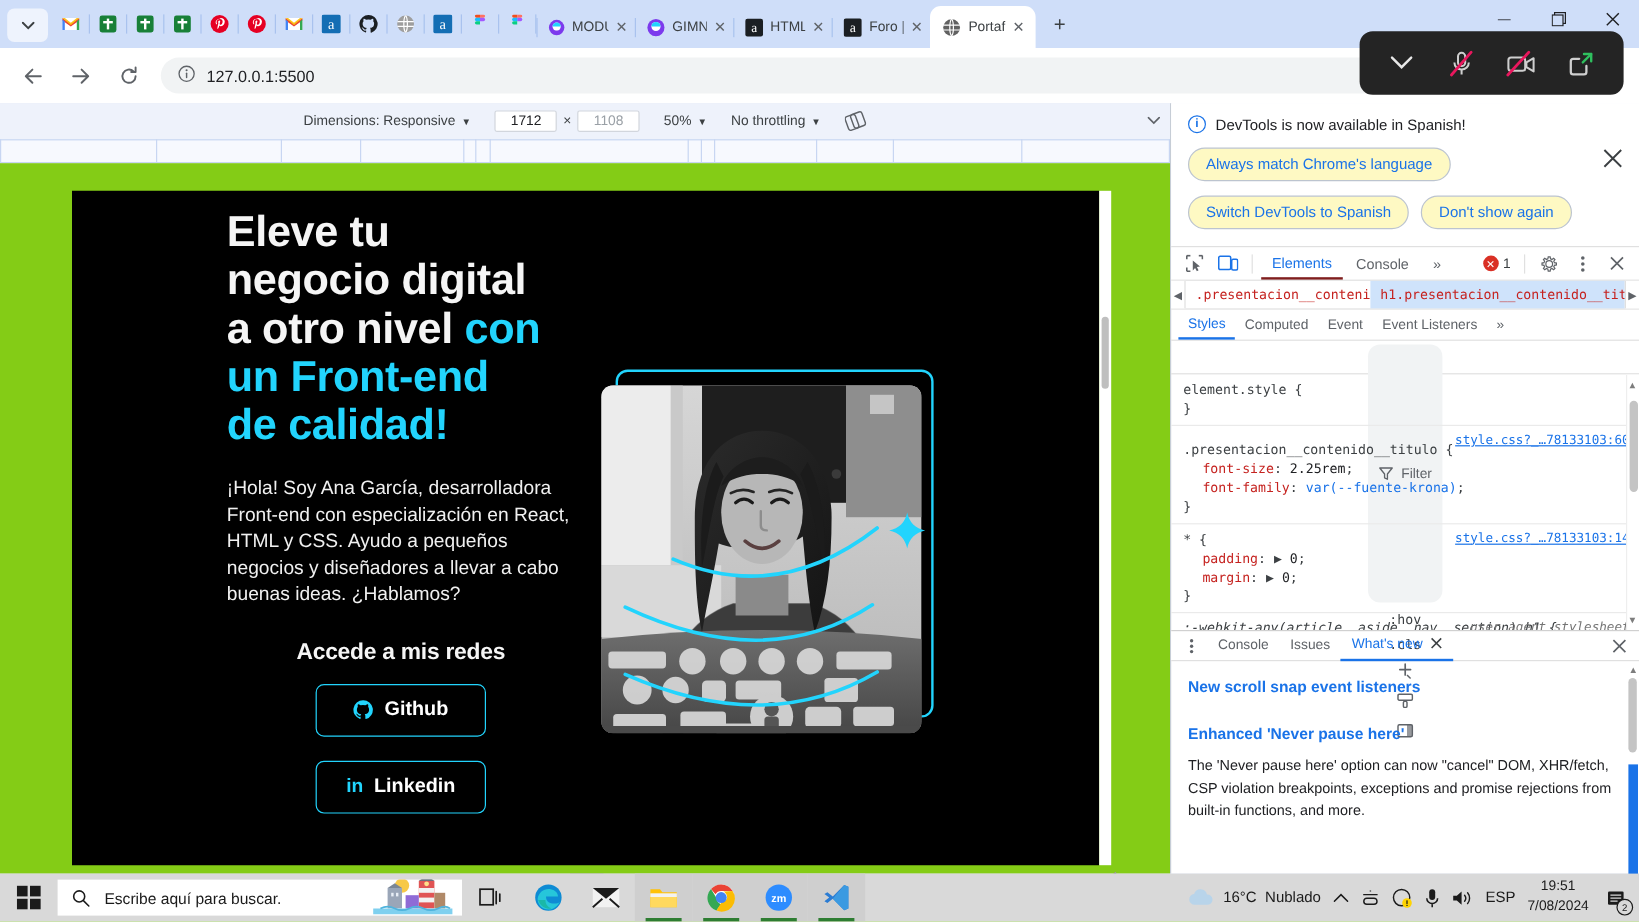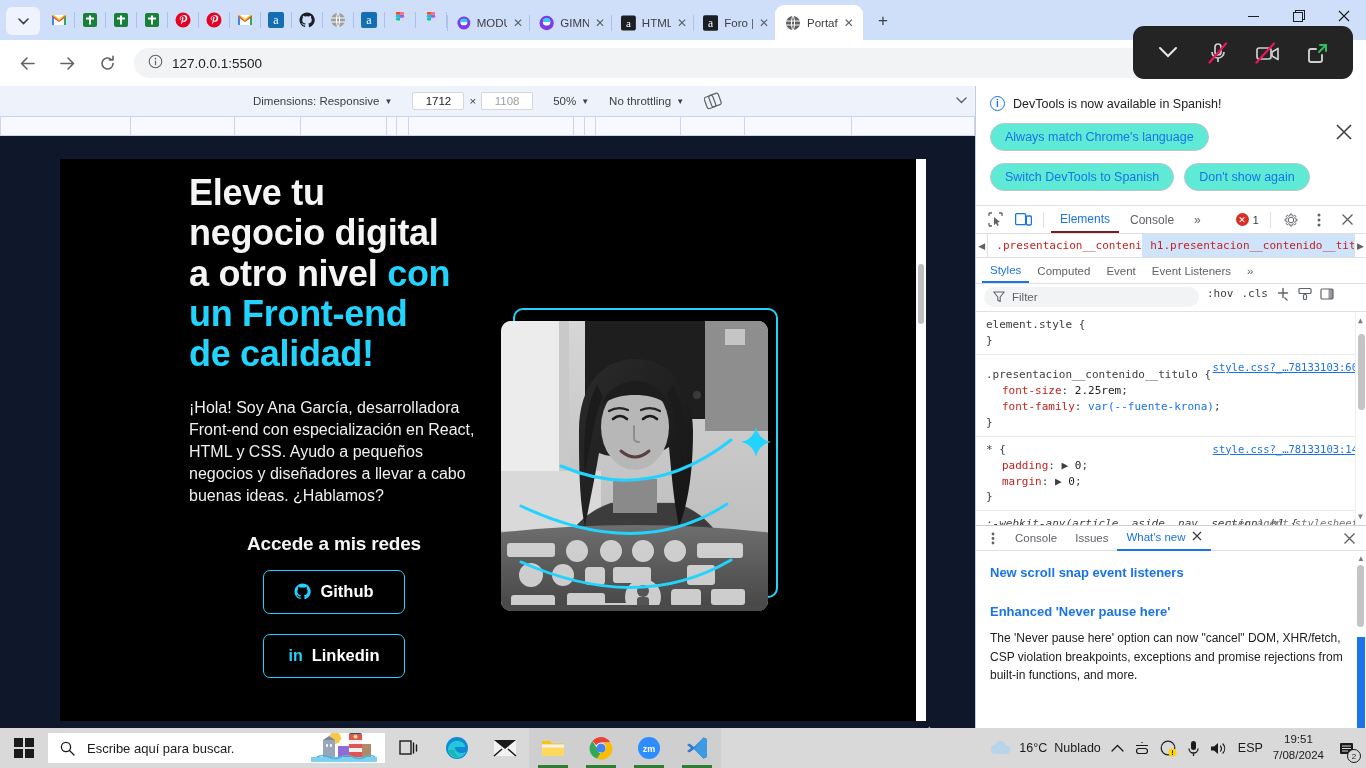--- a/index.html
+++ b/index.html
@@ -66,21 +66,21 @@
   .dim-in.ghost { color:#9aa0a6; }
   .caret { font-size:8px; }
   .devbar-right { position:absolute; right:8px; color:#5f6368; font-size:9px; }
 
   
   .ruler { height:20px; background:#f7f9fe; border-bottom:1px solid #c8d6f2; position:relative; }
   .ruler::before { content:""; position:absolute; left:0; right:0; top:0; height:1px; background:#c8d6f2; }
   .rtick { position:absolute; top:0; width:1px; height:20px; background:#c8d6f2; }
 
   
-  .vp-wrap { position:relative; height:592px; background:#0f172a; }
+  .vp-wrap { position:relative; height:592px; background:#84cc16; }
   .vp { position:absolute; left:60px; top:23px; width:856px; height:562px; background:#000; overflow:hidden; }
   .vp-sb { position:absolute; left:916px; top:23px; width:10px; height:562px; background:#fff; }
   .vp-sb i { position:absolute; left:2px; top:105px; width:6px; height:60px; background:#bfbfbf; border-radius:3px; display:block; }
   .handle-h { position:absolute; left:475px; top:592px; width:28px; height:2px; background:#9e9e9e; }
   .handle-h2 { position:absolute; left:475px; top:597px; width:28px; height:2px; background:#9e9e9e; }
   .handle-corner { position:absolute; left:917px; top:588px; color:#9e9e9e; font-size:15px; transform:rotate(0deg); letter-spacing:-2px; }
 
   
   .hero { position:relative; width:100%; height:100%; background:#000; }
   .hero-txt { position:absolute; left:129px; top:14px; width:290px; }
@@ -108,42 +108,42 @@
   }
   .photo svg { display:block; width:100%; height:100%; }
   .spark { position:absolute; left:226px; top:118px; width:34px; height:34px; color:#22d4fd; }
   .arc { position:absolute; left:-14px; top:0; width:280px; height:300px; pointer-events:none; }
 
   
   .dt-banner { border-bottom:1px solid #e0e0e0; padding:10px 14px 14px 14px; position:relative; background:#fff; }
   .dt-banner-row { display:flex; align-items:center; gap:8px; font-size:12.5px; color:#202124; }
   .info-circ { width:15px; height:15px; border:1.4px solid #1a73e8; border-radius:50%; color:#1a73e8; font-size:10px; display:flex; align-items:center; justify-content:center; font-weight:700; flex:0 0 auto; }
   .pill-row { display:flex; gap:10px; margin-top:12px; flex-wrap:wrap; }
-  .pill { border:1px solid #bcc4cf; border-radius:16px; padding:6px 14px; font-size:12.5px; color:#1a73e8; background:#5eead4; white-space:nowrap; }
+  .pill { border:1px solid #bcc4cf; border-radius:16px; padding:6px 14px; font-size:12.5px; color:#1a73e8; background:#fef9c3; white-space:nowrap; }
   .banner-x { position:absolute; right:12px; top:36px; font-size:21px; color:#3c4043; line-height:1; }
 
   .dt-tabs { height:28px; border-bottom:1px solid #e0e0e0; display:flex; align-items:center; padding:0 6px; gap:2px; background:#fff; }
   .dt-ico { width:26px; height:24px; display:flex; align-items:center; justify-content:center; color:#5f6368; }
   .dt-vsep { width:1px; height:16px; background:#e0e0e0; margin:0 5px; }
   .dt-tab { font-size:12px; color:#5f6368; padding:0 9px; height:27px; display:flex; align-items:center; }
   .dt-tab.sel { color:#1a73e8; border-bottom:2px solid #7f1d1d; font-weight:400; }
   .dt-right { margin-left:auto; display:flex; align-items:center; gap:2px; }
   .errbadge { display:flex; align-items:center; gap:4px; font-size:11.5px; color:#3c4043; padding-right:4px; }
   .errdot { width:13px; height:13px; border-radius:50%; background:#d93025; color:#fff; font-size:9px; display:flex; align-items:center; justify-content:center; }
 
   .crumbs { height:24px; border-bottom:1px solid #e0e0e0; display:flex; align-items:stretch; font-size:11.5px; }
   .crumb-arrow { width:14px; display:flex; align-items:center; justify-content:center; color:#5f6368; font-size:9px; border-right:1px solid #e0e0e0; background:#fff; }
   .crumb { display:flex; align-items:center; padding:0 8px; color:#c5221f; font-family:"DejaVu Sans Mono", monospace; font-size:11px; white-space:nowrap; overflow:hidden; }
   .crumb.sel { background:#cfe3fb; }
 
   .style-tabs { height:26px; border-bottom:1px solid #e0e0e0; display:flex; align-items:center; padding:0 6px; }
   .st-tab { font-size:11.5px; color:#5f6368; padding:0 8px; height:25px; display:flex; align-items:center; }
   .st-tab.sel { color:#1a73e8; border-bottom:2px solid #1a73e8; }
 
-  .filter-row { height:28px; display:flex; gap:8px; padding:3px 8px; border-bottom:1px solid #e0e0e0; }
+  .filter-row { height:28px; display:flex; align-items:center; gap:8px; padding:3px 8px; border-bottom:1px solid #e0e0e0;flex-direction:column; }
   .filter-box { flex:0 0 215px; height:20px; background:#f1f3f4; border-radius:10px; display:flex; align-items:center; gap:7px; padding:0 9px; font-size:11.5px; color:#5f6368; }
   .fr-item { font-size:11px; color:#3c4043; font-family:"DejaVu Sans Mono", monospace; }
   .fr-ico { color:#5f6368; font-size:13px; }
 
   .styles-body { height:213px; overflow:hidden; position:relative; font-family:"DejaVu Sans Mono", monospace; font-size:11px; }
   .rule { padding:5px 10px; border-bottom:1px solid #eaeaea; position:relative; line-height:1.45; }
   .sel-txt { color:#3c4043; }
   .prop { color:#c5221f; padding-left:16px; display:block; }
   .val { color:#1a73e8; }
   .valdark { color:#202124; }

